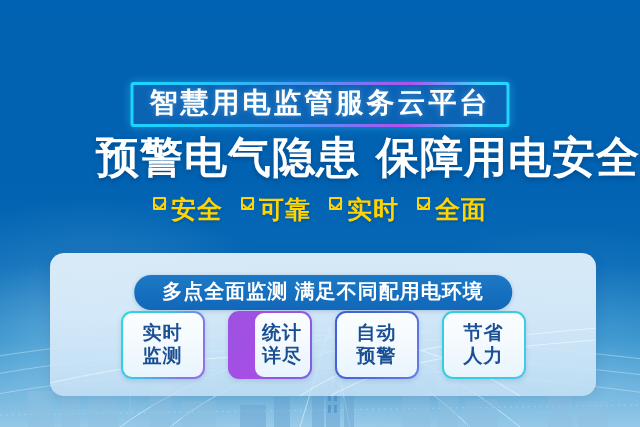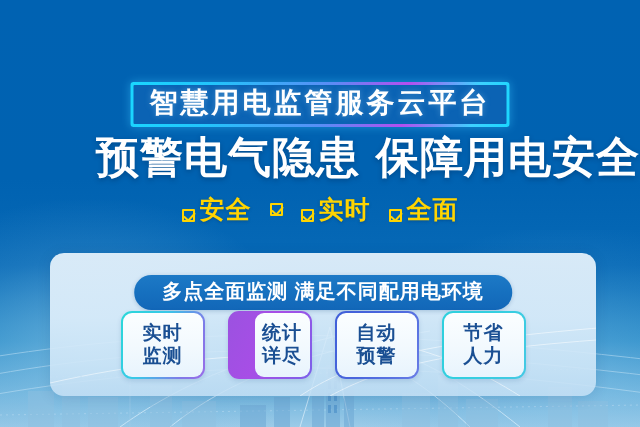--- a/index.html
+++ b/index.html
@@ -95,21 +95,21 @@
     position: absolute;
     top: 197px;
     left: 0; right: 0;
     display: flex;
     justify-content: center;
     align-items: center;
     gap: 18px;
   }
   .check-item {
     display: flex;
-    align-items: flex-end;
+    align-items: flex-start;
     gap: 5px;
     white-space: nowrap;
   }
   .check-box {
     display: inline-block;
     width: 13px; height: 13px;
     flex: 0 0 auto;
     border: 2px solid #ffd400;
     border-radius: 1px;
     position: relative;
@@ -288,20 +288,21 @@
     <span>预警电气隐患</span><span class="gap"></span><span>保障用电安全</span>
   </div>
 
   <div class="checks">
     <div class="check-item">
       <span class="check-box"></span>
       <span class="check-label">安全</span>
     </div>
     <div class="check-item">
       <span class="check-box"></span>
+      <span class="check-label">可靠</span>
     </div>
     <div class="check-item">
       <span class="check-box"></span>
       <span class="check-label">实时</span>
     </div>
     <div class="check-item">
       <span class="check-box"></span>
       <span class="check-label">全面</span>
     </div>
   </div>

